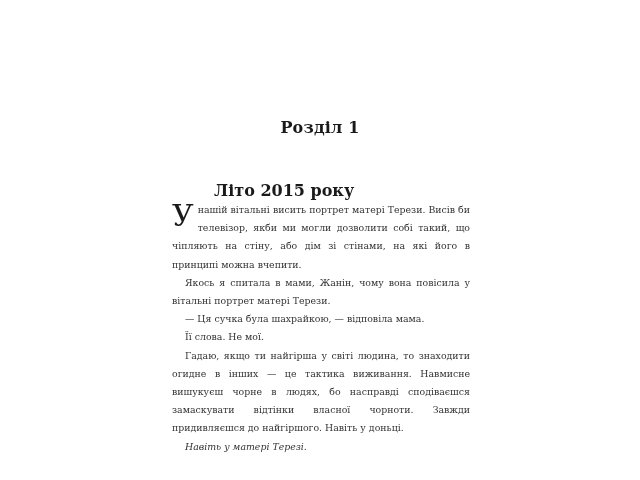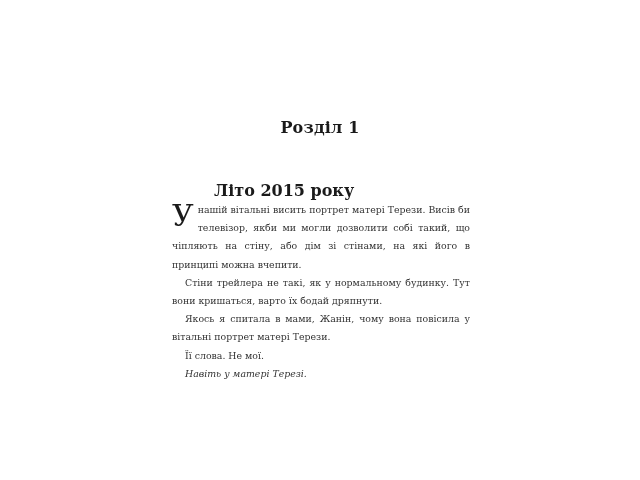--- a/index.html
+++ b/index.html
@@ -85,21 +85,22 @@
 <body>
 
 <div class="page">
 
   <div class="chapter-title">Розділ 1</div>
 
   <div class="section-date">Літо 2015 року</div>
 
   <div class="body-text">
     <p class="first"><span class="dropcap">У</span><span> нашій вітальні висить портрет матері Терези. Висів би телевізор, якби ми могли дозволити собі такий, що чіпляють на стіну, або дім зі стінами, на які його в принципі можна вчепити.</span></p>
-    <p>Стіни трейлера не такі, як у нормальному будинку. Тут вони кришаться, варто їх бодай дряпнути.</p>
     <p>Якось я спитала в мами, Жанін, чому вона повісила у вітальні портрет матері Терези.</p>
+    <p>— Ця сучка була шахрайкою, — відповіла мама.</p>
     <p>Її слова. Не мої.</p>
+    <p>Гадаю, якщо ти найгірша у світі людина, то знаходити огидне в інших — це тактика виживання. Навмисне вишукуєш чорне в людях, бо насправді сподіваєшся замаскувати відтінки власної чорноти. Завжди придивляєшся до найгіршого. Навіть у доньці.</p>
     <p class="italic">Навіть у матері Терезі.</p>
 
   </div>
 
 
 </div>
 
 </body></html>

